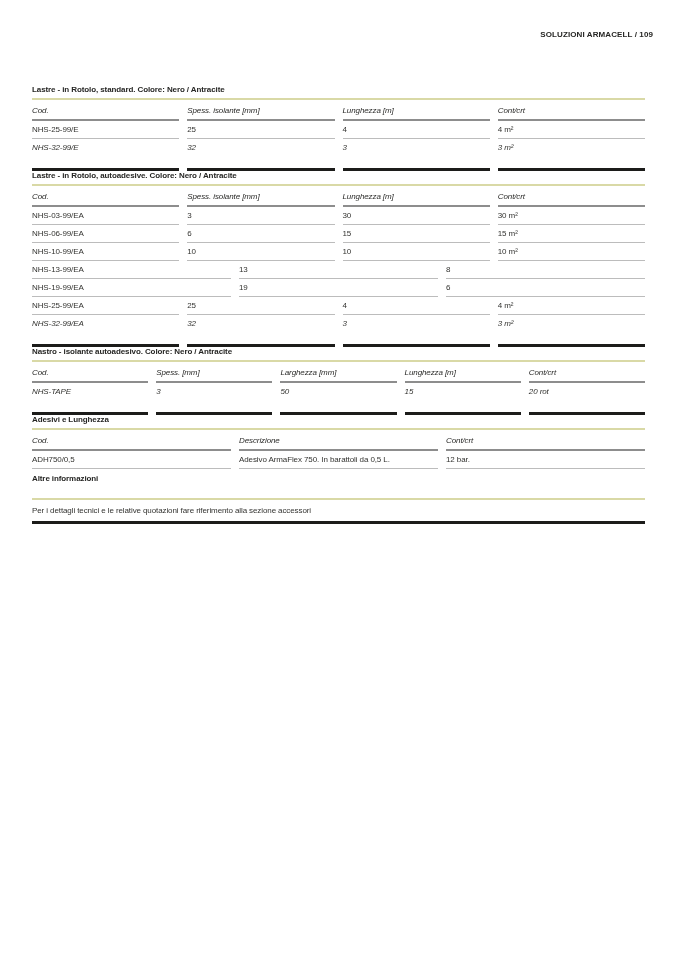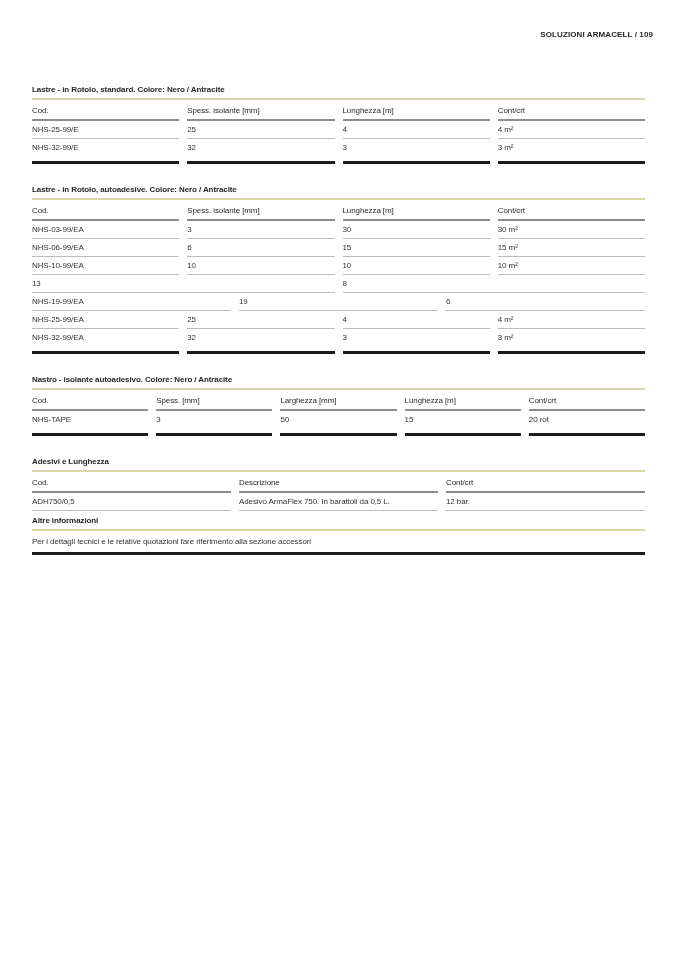--- a/index.html
+++ b/index.html
@@ -14,52 +14,54 @@
     letter-spacing:-0.1px;
     overflow:hidden;
   }
   .page-header {
     position:absolute; top:30px; right:25px;
     font-weight:bold; font-size:8px; letter-spacing:0.1px;
   }
   .content {
     position:absolute; top:17px; left:32px; width:613px;
   }
-  .table-section { margin-top:21px; }
+  .table-section { }
   .table-section:first-child { margin-top:68px; }
   .section-title {
     font-weight:bold;
     line-height:10px;
     padding-bottom:3px;
     border-bottom:2px solid var(--accent,#d9d9a6);
   }
   .trow { display:flex; column-gap:8px; }
   .hcell {
     flex:1 1 0;
     padding:6px 0 4px 0;
     line-height:9px;
     border-bottom:2px solid var(--hrule,#8d8d8d);
     color:#2a2a28;
+    font-style:italic;
   }
   .cell {
     flex:1 1 0;
     padding:4px 0 4px 0;
     line-height:9px;
     border-bottom:1px solid var(--rrule,#bcbcbc);
     color:#333330;
   }
   .t-end .cell {
     border-bottom:3px solid var(--endrule,#1c1c1a);
-    padding-bottom:9px;
+    padding-bottom:16px;
+    font-style:italic;
   }
   .info-title {
     margin-top:5px;
     font-weight:bold;
     line-height:10px;
-    padding-bottom:3px;
+    padding-bottom:14px;
     border-bottom:2px solid var(--accent,#d9d9a6);
   }
   .info-text {
     padding:6px 0 6px 0;
     line-height:9px;
     border-bottom:3px solid var(--endrule,#1c1c1a);
     color:#333330;
   }
 </style>
 </head>
@@ -113,20 +115,21 @@
             <div class="cell">15</div>
             <div class="cell">15 m²</div>
           </div>
           <div class="trow">
             <div class="cell">NHS-10-99/EA</div>
             <div class="cell">10</div>
             <div class="cell">10</div>
             <div class="cell">10 m²</div>
           </div>
           <div class="trow">
+            <div class="cell">NHS-13-99/EA</div>
             <div class="cell">13</div>
             <div class="cell">8</div>
           </div>
           <div class="trow">
             <div class="cell">NHS-19-99/EA</div>
             <div class="cell">19</div>
             <div class="cell">6</div>
           </div>
           <div class="trow">
             <div class="cell">NHS-25-99/EA</div>

